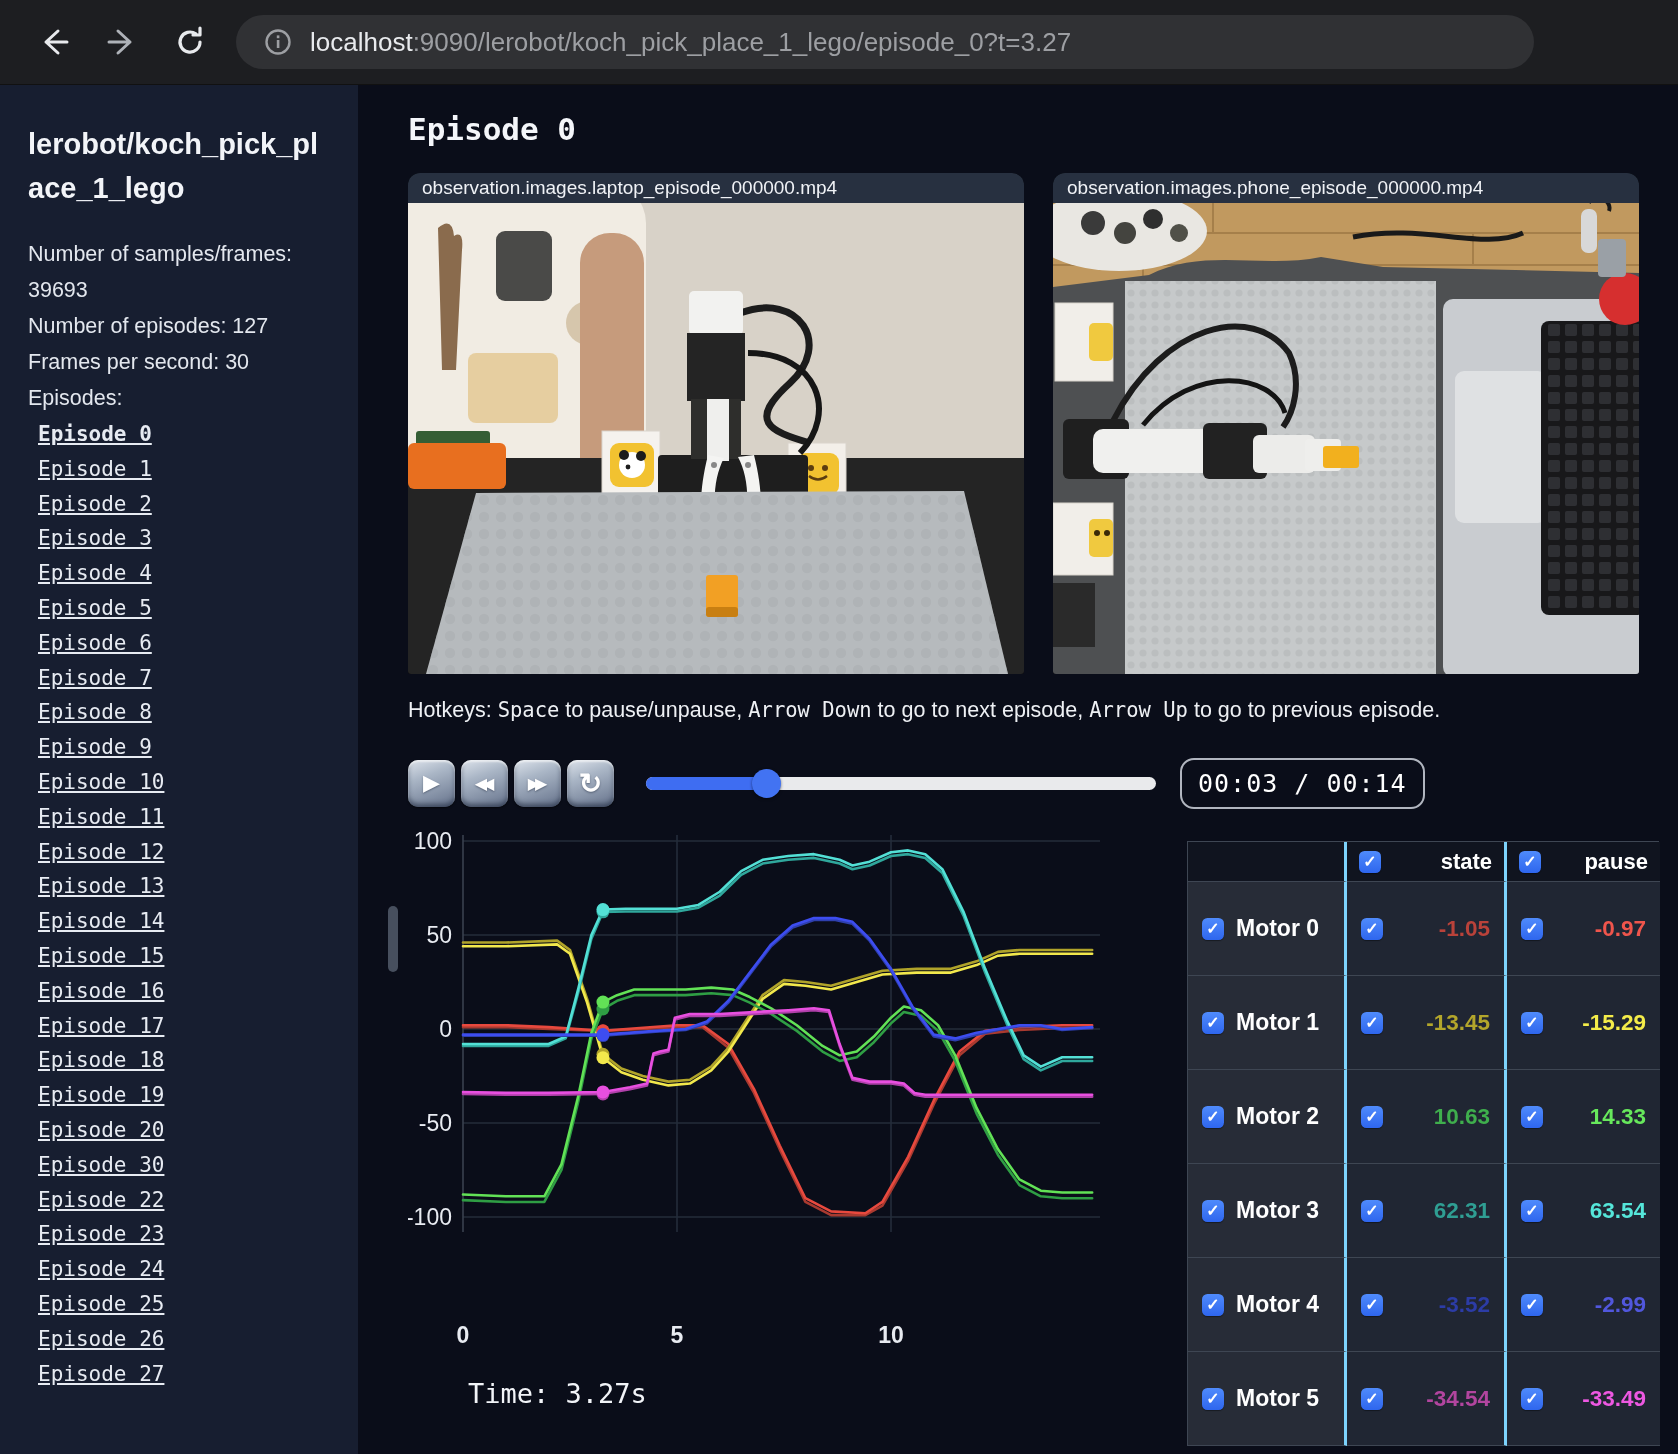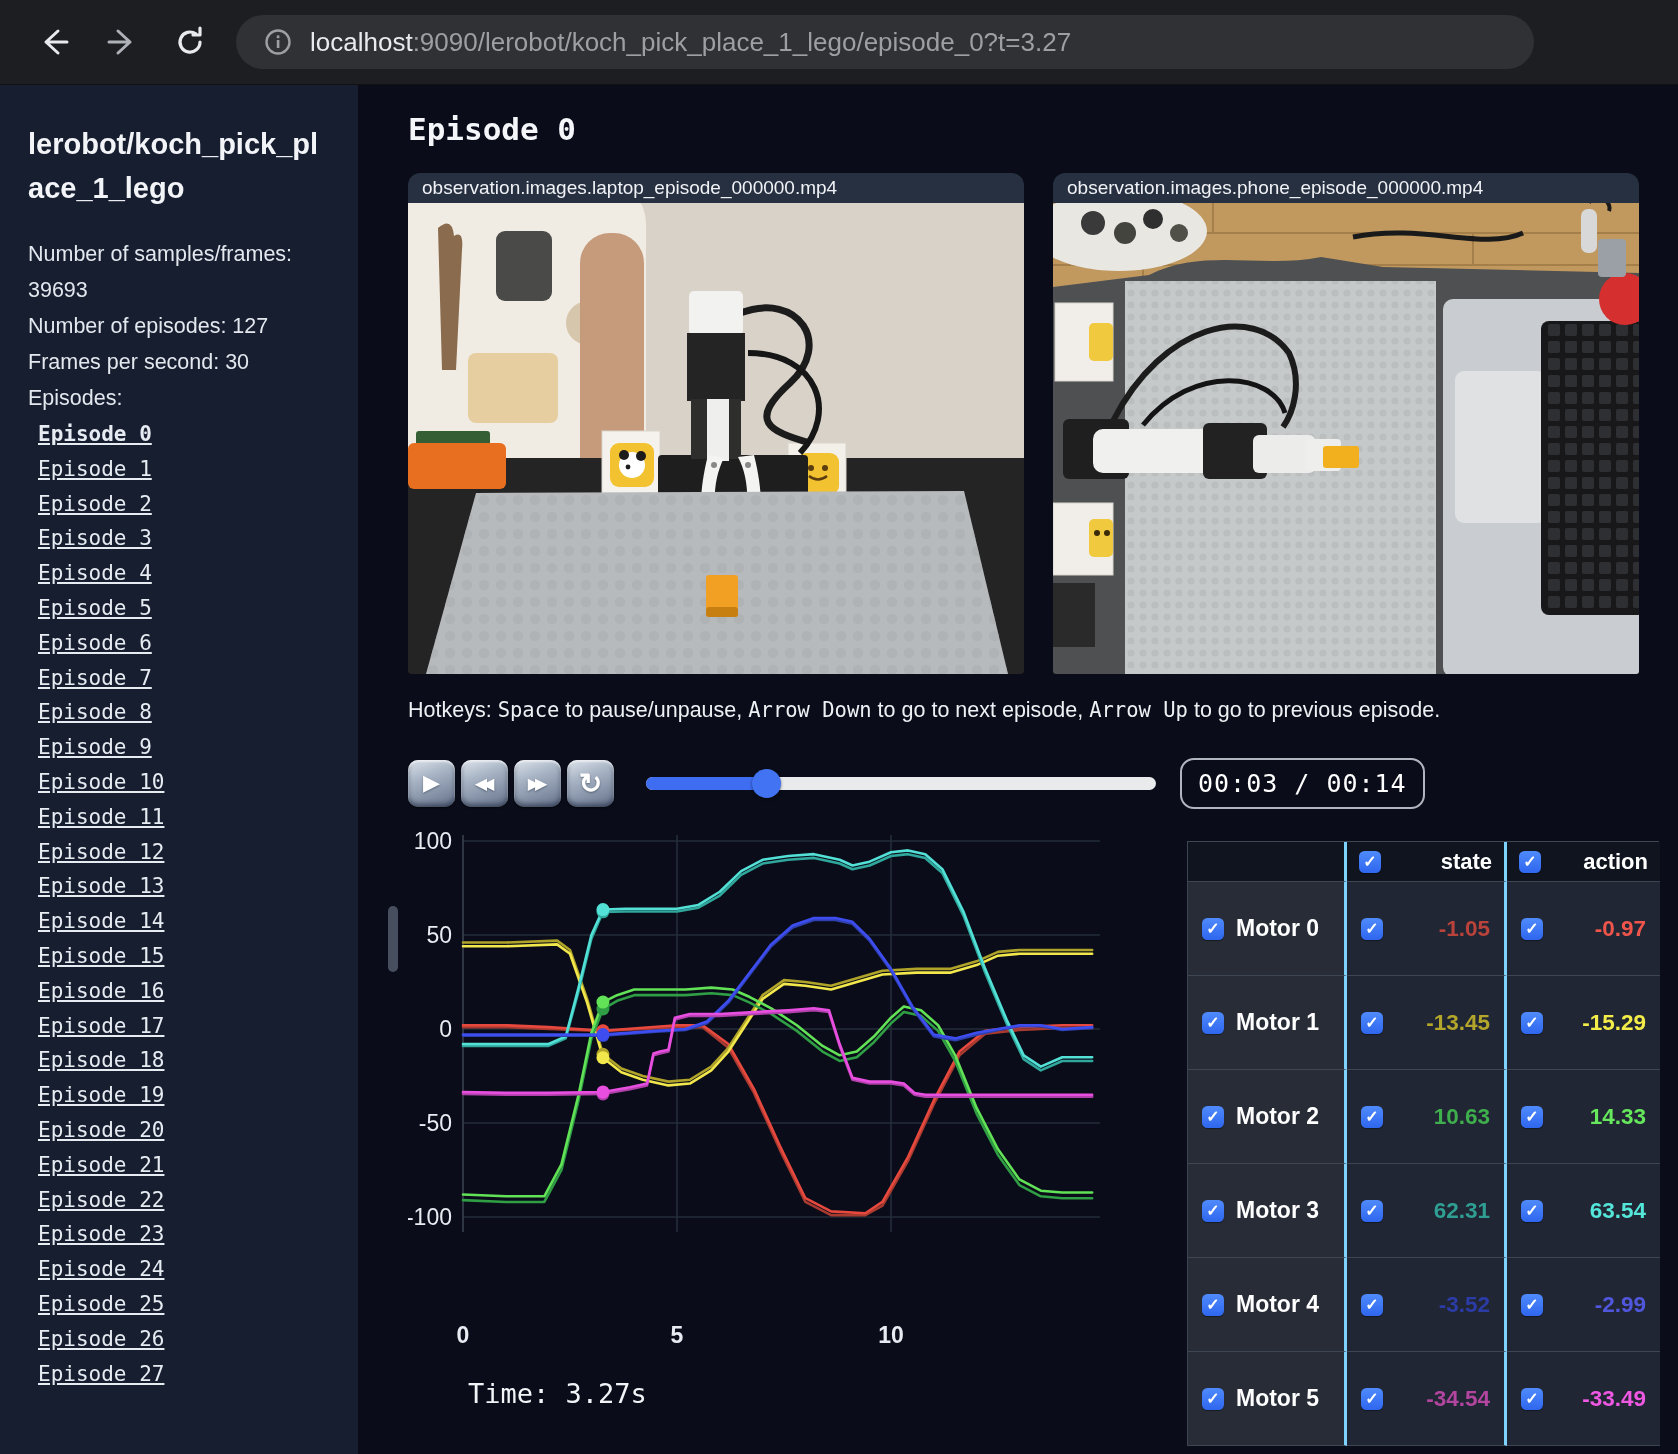--- a/index.html
+++ b/index.html
@@ -135,21 +135,21 @@
         <li><a>Episode 11</a></li>
         <li><a>Episode 12</a></li>
         <li><a>Episode 13</a></li>
         <li><a>Episode 14</a></li>
         <li><a>Episode 15</a></li>
         <li><a>Episode 16</a></li>
         <li><a>Episode 17</a></li>
         <li><a>Episode 18</a></li>
         <li><a>Episode 19</a></li>
         <li><a>Episode 20</a></li>
-        <li><a>Episode 21</a></li>
+        <li><a>Episode 30</a></li>
         <li><a>Episode 22</a></li>
         <li><a>Episode 23</a></li>
         <li><a>Episode 24</a></li>
         <li><a>Episode 25</a></li>
         <li><a>Episode 26</a></li>
         <li><a>Episode 27</a></li>
       </ul>
   </aside>
 
   <main class="main">
@@ -346,21 +346,21 @@
       </div>
 
       <div class="motor-table">
         <div class="mt-cell mt-head"></div>
         <div class="mt-cell mt-head">
           <span class="checkbox"></span>
           <span class="hd-label">state</span>
         </div>
         <div class="mt-cell mt-head">
           <span class="checkbox"></span>
-          <span class="hd-label">action</span>
+          <span class="hd-label">pause</span>
         </div>
 
         <div class="mt-cell mt-label">
             <span class="checkbox"></span>
             <span>Motor 0</span>
           </div>
         <div class="mt-cell mt-val">
             <span class="checkbox"></span>
             <span class="val state-val" style="color: rgb(185, 66, 58);">-1.05</span>
           </div>

